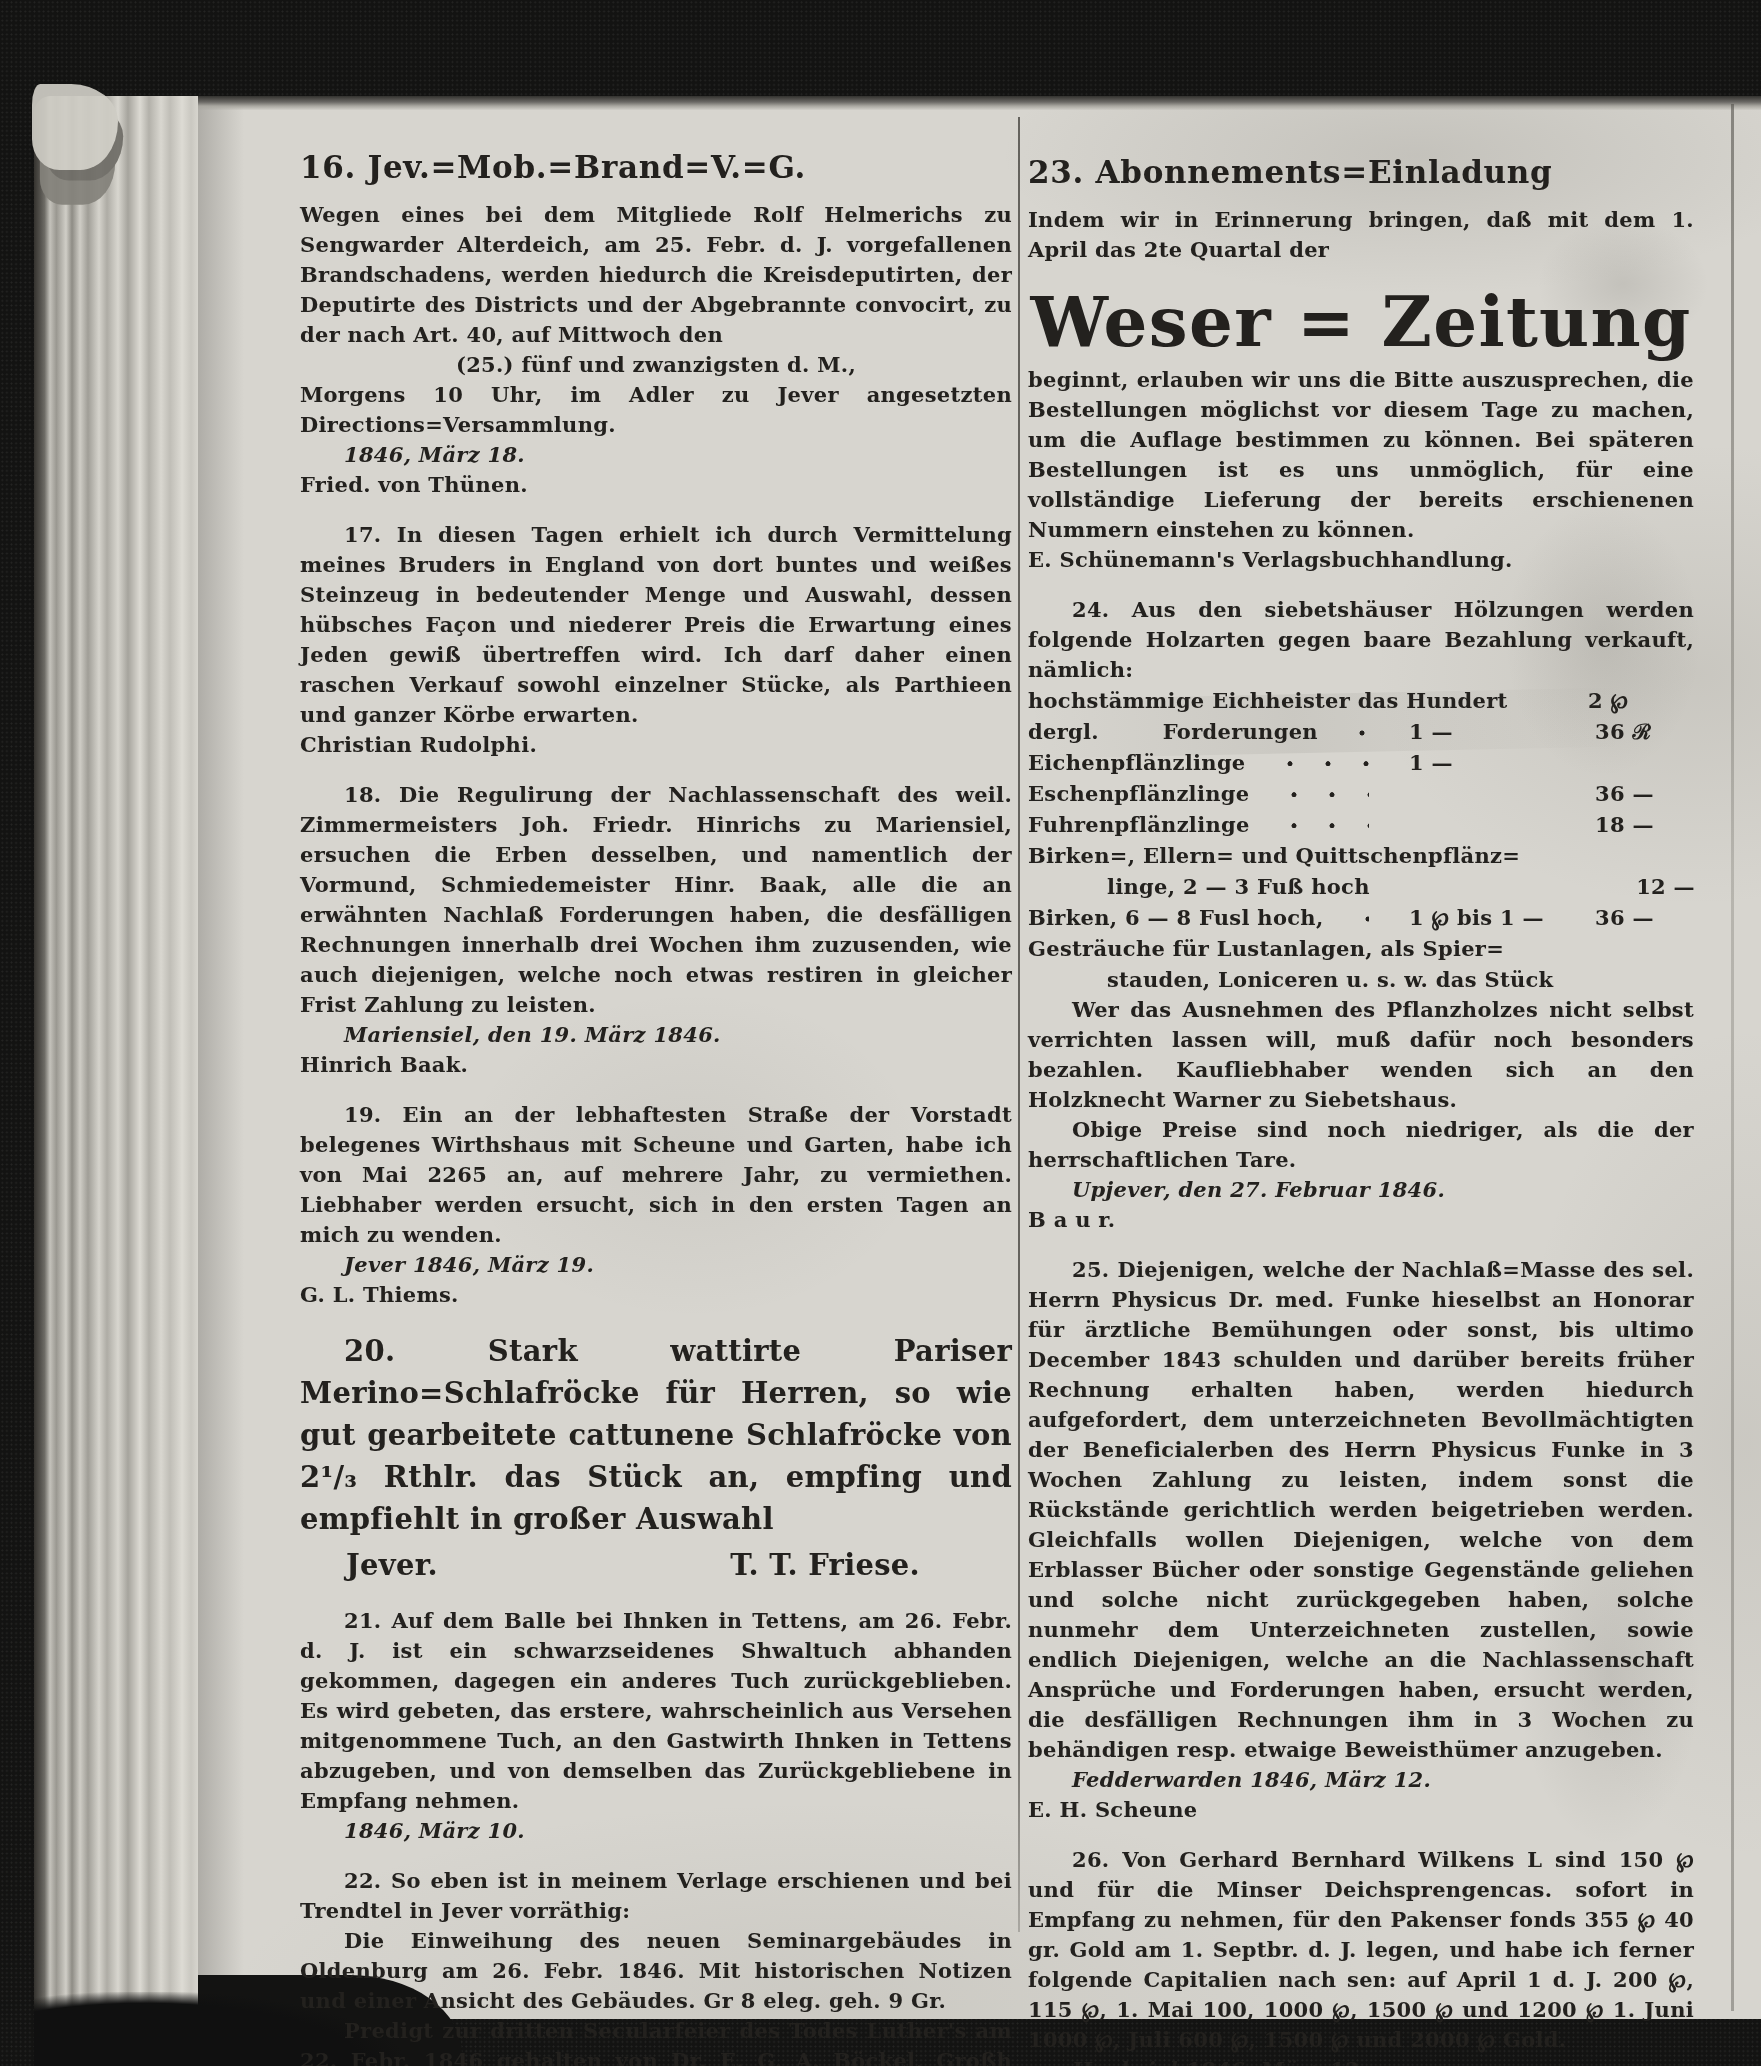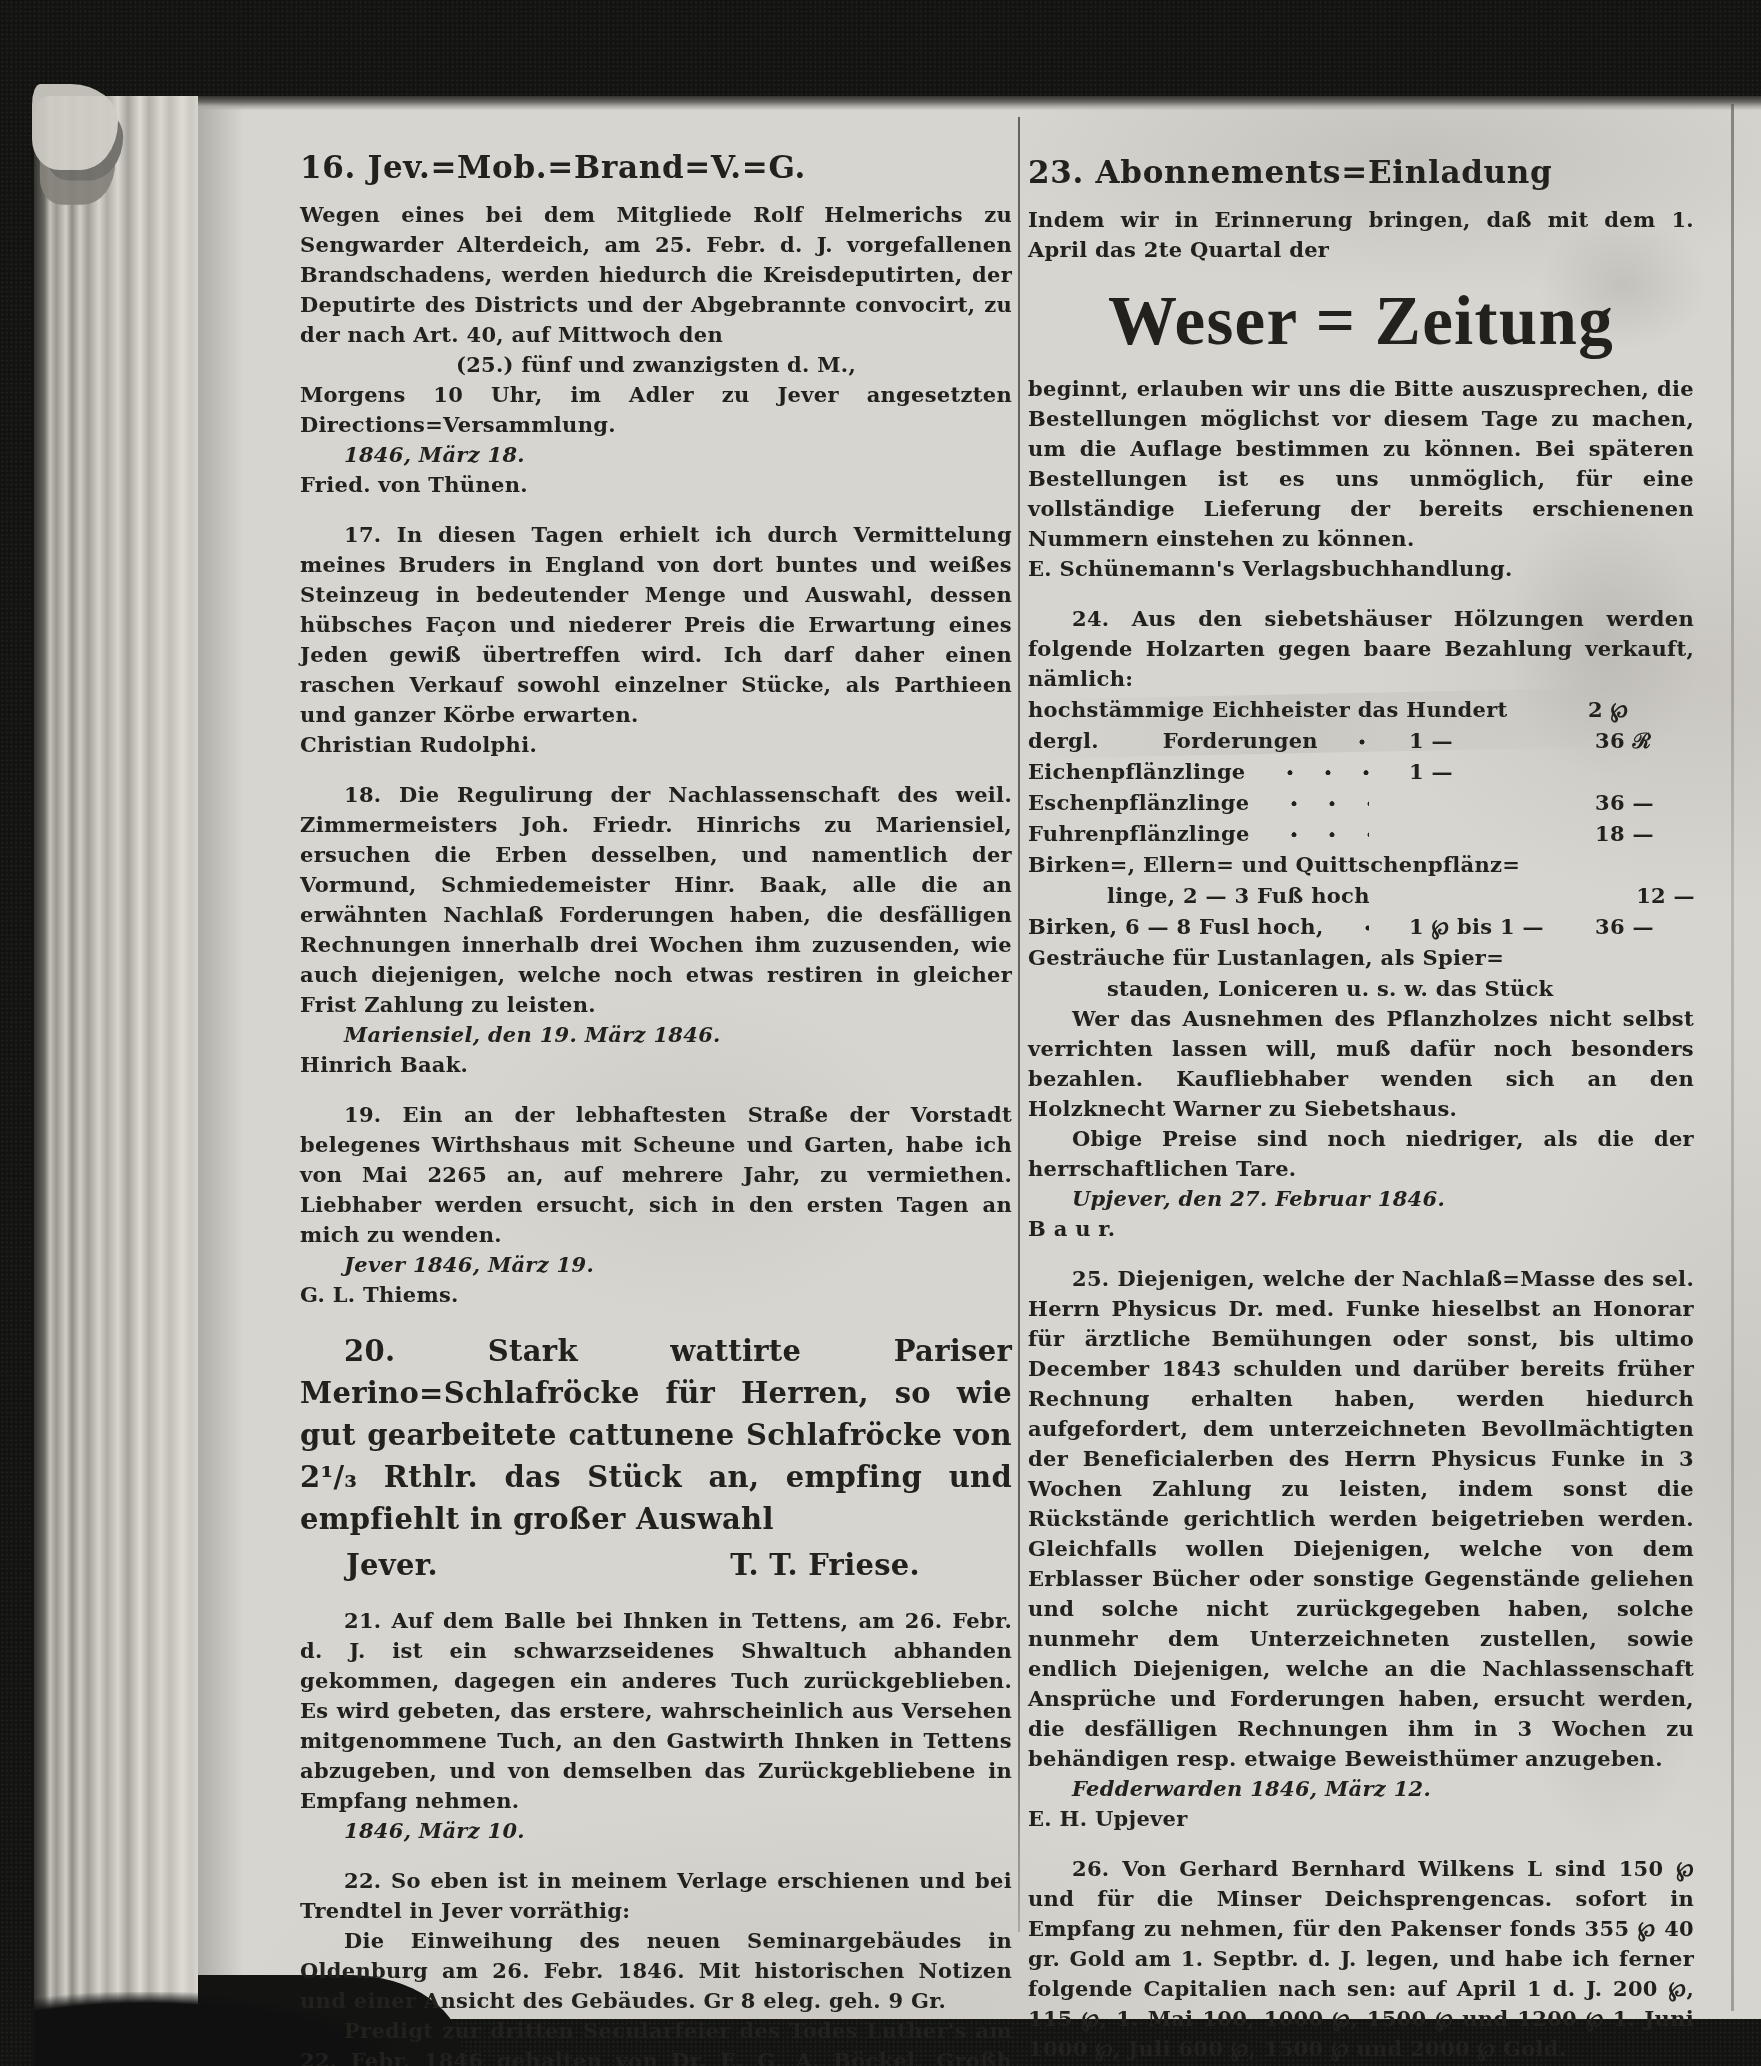--- a/index.html
+++ b/index.html
@@ -68,22 +68,22 @@
        background:linear-gradient(180deg,rgba(52,50,45,.7) 0 86%,rgba(52,50,45,.25));}
   .sec{margin:0 0 20px 0;}
   .sec p{margin:0;text-indent:44px;}
   .sec p.noindent{text-indent:0;}
   .headline{text-align:left;font-size:31px;line-height:38px;letter-spacing:0.7px;margin:0 0 14px 0;text-indent:0;}
   .centerline{text-align:center;text-indent:0 !important;}
   .dateline{text-indent:46px;text-align:left;margin-top:2.6px;font-style:italic;}
   .sig{padding-right:73px;text-indent:0 !important;margin-top:4px;}
   .sig.tight{padding-right:26px;}
   .placesig{display:flex;justify-content:space-between;padding:4px 79px 0 46px;gap:28px;}
-  .masthead{text-align:center;font-size:69px;line-height:79px;margin:17px 0 13px 0;
-            letter-spacing:1.3px;text-indent:0;font-family:Liberation Serif, serif;}
+  .masthead{text-align:center;font-size:69px;line-height:79px;margin:17px 0 4px 0;
+            letter-spacing:1.3px;text-indent:0;}
   .big{font-size:29px;line-height:42px;letter-spacing:0.3px;}
   .big .placesig{font-size:29px;padding-right:92px;}
   
   .prow{display:flex;align-items:flex-start;line-height:31px;gap:31px;}
   .prow .plabel{white-space:nowrap;}
   .prow.indent .plabel{padding-left:79px;}
   .prow .leader{flex:1;height:22.4px;margin:0 9.2px;
      background-image:radial-gradient(circle at 4px 17px,#23211e 2.2px,transparent 2.8px);
      background-size:38px 22.4px;background-repeat:repeat-x;}
   .prow.noleader .leader{background:none;}
@@ -233,21 +233,21 @@
 
     <p>Wer das Ausnehmen des Pflanzholzes nicht selbst verrichten lassen will, muß dafür noch besonders bezahlen. Kaufliebhaber wenden sich an den Holzknecht Warner zu Siebetshaus.</p>
     <p>Obige Preise sind noch niedriger, als die der herrschaftlichen Tare.</p>
     <p class="dateline">Upjever, den 27. Februar 1846.</p>
     <p class="sig">B a u r.</p>
   </div>
 
   <div class="sec">
     <p>25. Diejenigen, welche der Nachlaß=Masse des sel. Herrn Physicus Dr. med. Funke hieselbst an Honorar für ärztliche Bemühungen oder sonst, bis ultimo December 1843 schulden und darüber bereits früher Rechnung erhalten haben, werden hiedurch aufgefordert, dem unterzeichneten Bevollmächtigten der Beneficialerben des Herrn Physicus Funke in 3 Wochen Zahlung zu leisten, indem sonst die Rückstände gerichtlich werden beigetrieben werden. Gleichfalls wollen Diejenigen, welche von dem Erblasser Bücher oder sonstige Gegenstände geliehen und solche nicht zurückgegeben haben, solche nunmehr dem Unterzeichneten zustellen, sowie endlich Diejenigen, welche an die Nachlassenschaft Ansprüche und Forderungen haben, ersucht werden, die desfälligen Rechnungen ihm in 3 Wochen zu behändigen resp. etwaige Beweisthümer anzugeben.</p>
     <p class="dateline">Fedderwarden 1846, März 12.</p>
-    <p class="sig tight">E. H. Upjever</p>
+    <p class="sig tight">E. H. Scheune</p>
   </div>
 
   <div class="sec">
     <p>26. Von Gerhard Bernhard Wilkens L sind 150 ℘ und für die Minser Deichsprengencas. sofort in Empfang zu nehmen, für den Pakenser fonds 355 ℘ 40 gr. Gold am 1. Septbr. d. J. legen, und habe ich ferner folgende Capitalien nach sen: auf April 1 d. J. 200 ℘, 115 ℘, 1. Mai 100, 1000 ℘, 1500 ℘ und 1200 ℘ 1. Juni 1000 ℘, Juli 600 ℘, 1500 ℘ und 2000 ℘ Gold.</p>
     <p class="dateline">Hooksiel 1846, März 12.</p>
 
   </div>
 
 </div>
 

